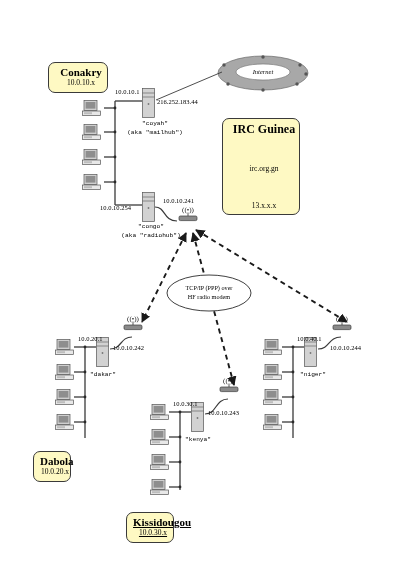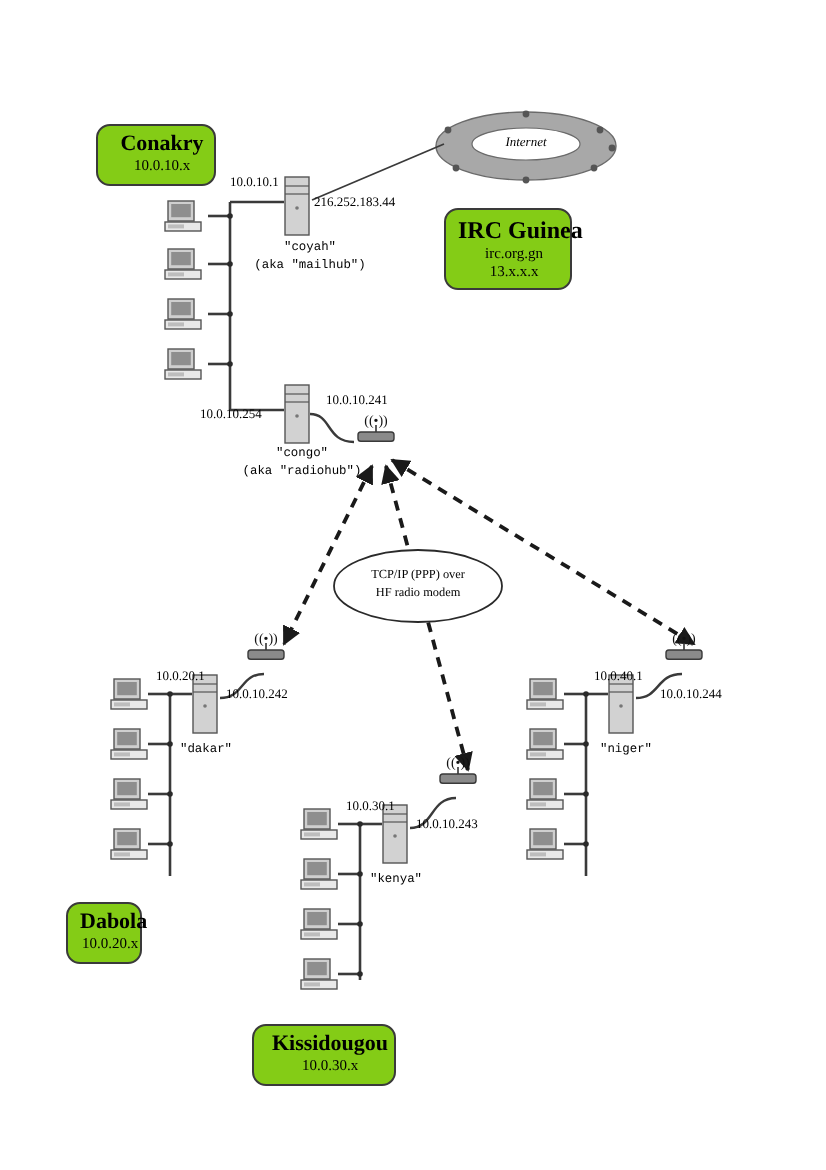--- a/index.html
+++ b/index.html
@@ -21,21 +21,21 @@
     width: 413px;
     height: 585px;
     pointer-events: none;
   }
 
   
   .site-box {
     position: absolute;
     border: 1px solid #3a3a3a;
     border-radius: 7px;
-    background: #84cc16;
+    background: #fef9c3;
     text-align: center;
     padding: 3px 0 4px 6px;
     box-sizing: border-box;
   }
   .site-box .site-name {
     font-family: "Liberation Serif", "DejaVu Serif", serif;
     font-weight: bold;
     font-size: 11px;
     line-height: 12px;
     color: #000;
@@ -43,21 +43,21 @@
   }
   .site-box .site-net {
     font-family: "Liberation Serif", "DejaVu Serif", serif;
     font-size: 7.5px;
     line-height: 10px;
     color: #000;
     white-space: nowrap;
     text-align: center;
   }
   .irc-box .site-name { font-size: 12px; line-height: 14px; }
-  .irc-box .site-net  { font-size: 7.5px; line-height: 9px; }
+  .irc-box .site-net  { font-size: 7.5px; line-height: 9px; margin-top: 28px; }
 
   
   .lbl {
     position: absolute;
     font-family: "Liberation Serif", "DejaVu Serif", serif;
     font-size: 6.5px;
     line-height: 8px;
     color: #000;
     white-space: nowrap;
   }
@@ -344,32 +344,32 @@
       <rect x="2" y="10" width="18" height="4.6" rx="1.4" fill="#8a8a8a" stroke="#3a3a3a" stroke-width="0.7"></rect>
     </svg>
 
   <div class="cloud-lbl" style="left:238px; top:68px; width:50px;">Internet</div>
 
   <div class="site-box" style="left:48px; top:62px; width:60px;">
     <div class="site-name">Conakry</div>
     <div class="site-net">10.0.10.x</div>
   </div>
 
-  <div class="site-box irc-box" style="left:222px; top:104px; width:64px;">
+  <div class="site-box irc-box" style="left:222px; top:118px; width:78px;">
     <div class="site-name">IRC Guinea</div>
     <div class="site-net">irc.org.gn</div>
     <div class="site-net">13.x.x.x</div>
   </div>
 
   <div class="site-box" style="left:33px; top:451px; width:38px;">
     <div class="site-name">Dabola</div>
     <div class="site-net">10.0.20.x</div>
   </div>
 
-  <div class="site-box" style="left:126px; top:512px; width:72px;">
+  <div class="site-box" style="left:126px; top:512px; width:48px;text-decoration:underline;">
     <div class="site-name">Kissidougou</div>
     <div class="site-net">10.0.30.x</div>
   </div>
 
 
   <div class="lbl" style="left:115px; top:88px;">10.0.10.1</div>
   <div class="lbl" style="left:157px; top:98px;">216.252.183.44</div>
   <div class="lbl-mono" style="left:115px; top:120px; width:80px;">"coyah"</div>
   <div class="lbl-mono" style="left:107px; top:129px; width:96px;">(aka "mailhub")</div>
 

